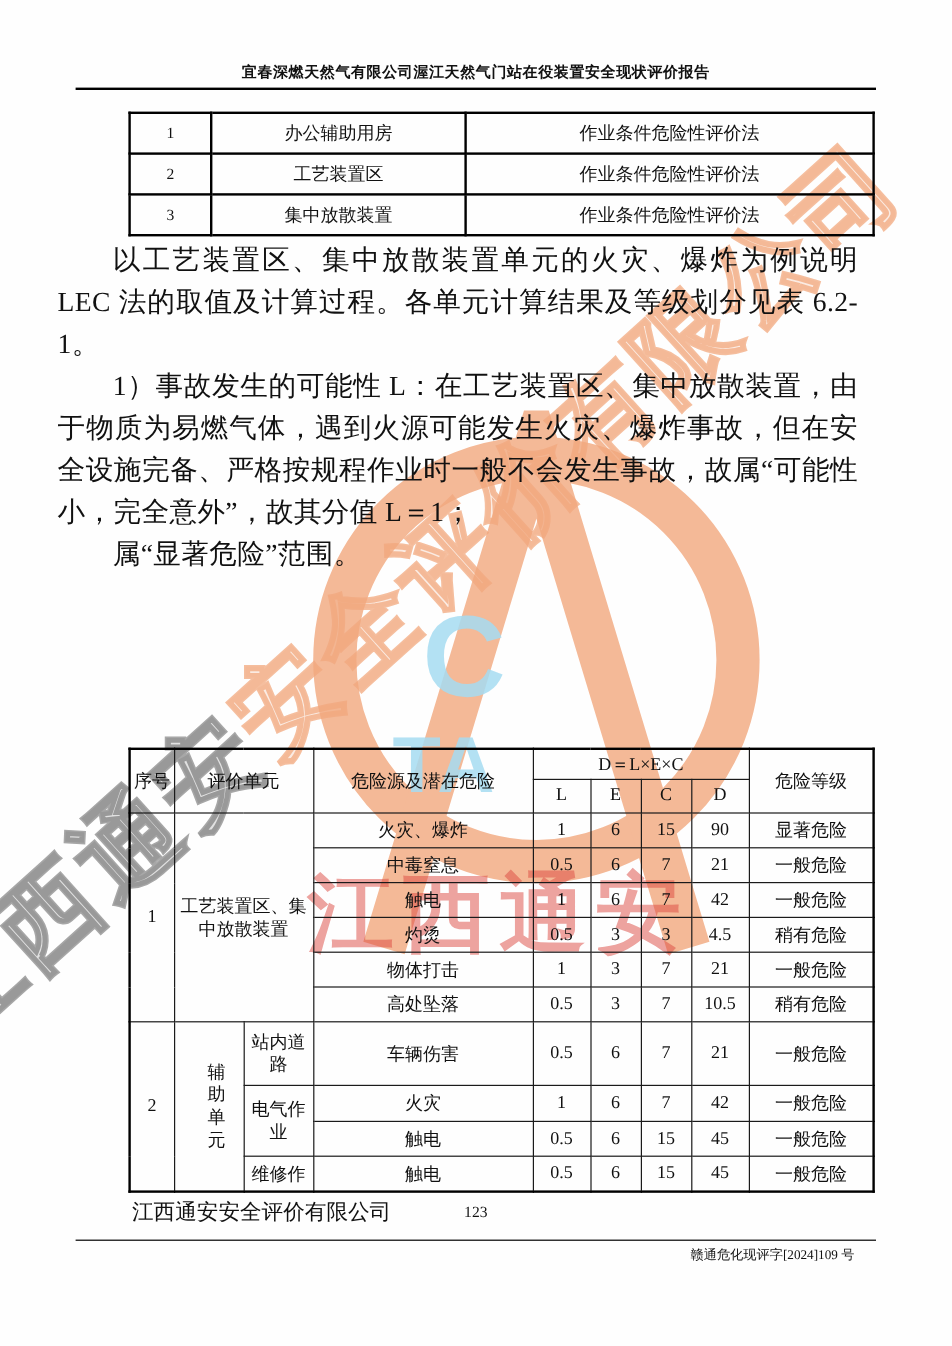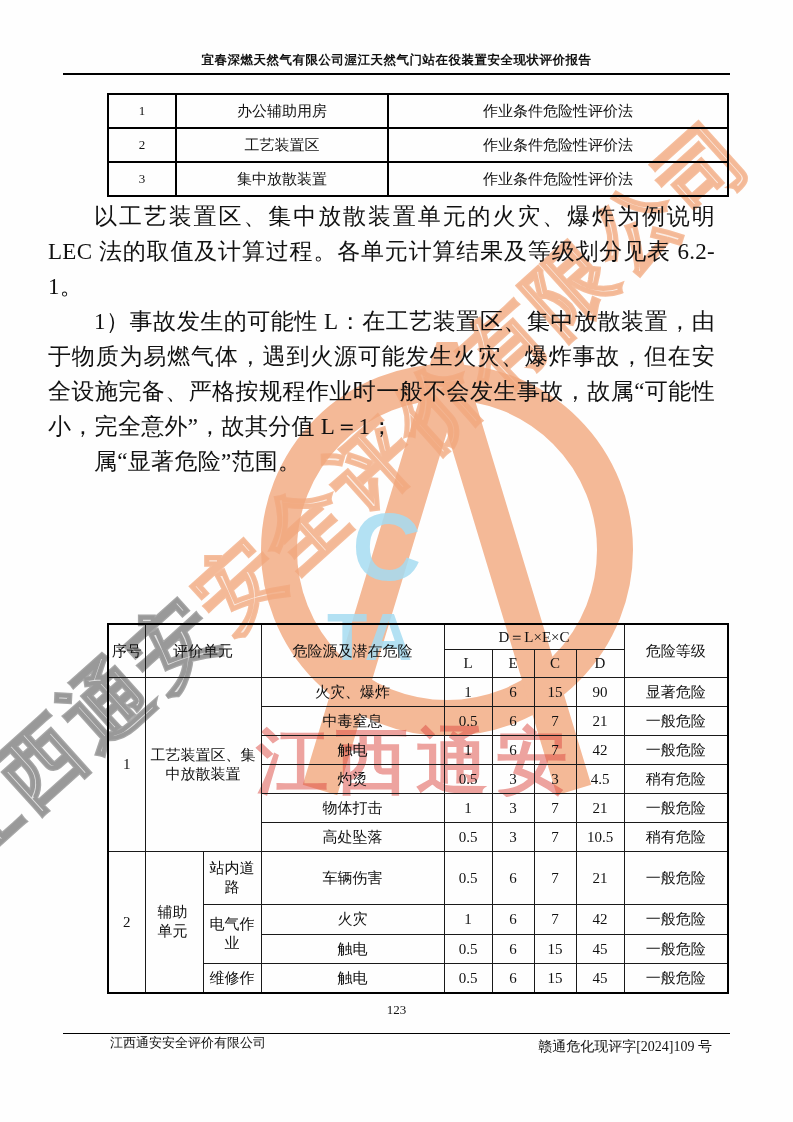--- a/index.html
+++ b/index.html
@@ -41,27 +41,27 @@
 
   .caption{position:absolute;top:590px;left:0;right:0;text-align:center;
     font-size:17px;font-weight:bold;letter-spacing:1px;}
 
   .main-table{position:absolute;top:623px;left:107px;width:620px;font-size:15px;border:2px solid #000;}
   .main-table td{height:26px;}
   tr.h1 td{height:22px;}
   tr.h2 td{height:25px;}
   tr.r-tall td{height:50px;}
   tr.r-med td{height:27px;}
-  .pad-narrow{padding-left:9px;padding-right:12px;}
+  .pad-narrow{padding-left:25px;padding-right:12px;}
   .pad-sub{padding-left:5px;padding-right:5px;}
 
   .pagenum{position:absolute;top:1002px;left:0;right:0;text-align:center;font-size:13px;}
   .footer-rule{position:absolute;top:1033px;left:63px;width:667px;border-top:1.5px solid #000;}
-  .footer-left{position:absolute;top:1034px;left:110px;font-size:13px;}
-  .footer-right{position:absolute;top:1038px;right:81px;font-size:14px;}
+  .footer-left{position:absolute;top:998px;left:110px;font-size:18px;}
+  .footer-right{position:absolute;top:1038px;right:81px;font-size:11px;}
 </style>
 </head>
 <body>
 
 <div class="page">
 
   <div class="watermarks">
     <div class="wm-diagonal">
       <span class="wm-diag-gray">江西通安</span><span class="wm-diag-salmon">安全评价有限公司</span>
     </div>

